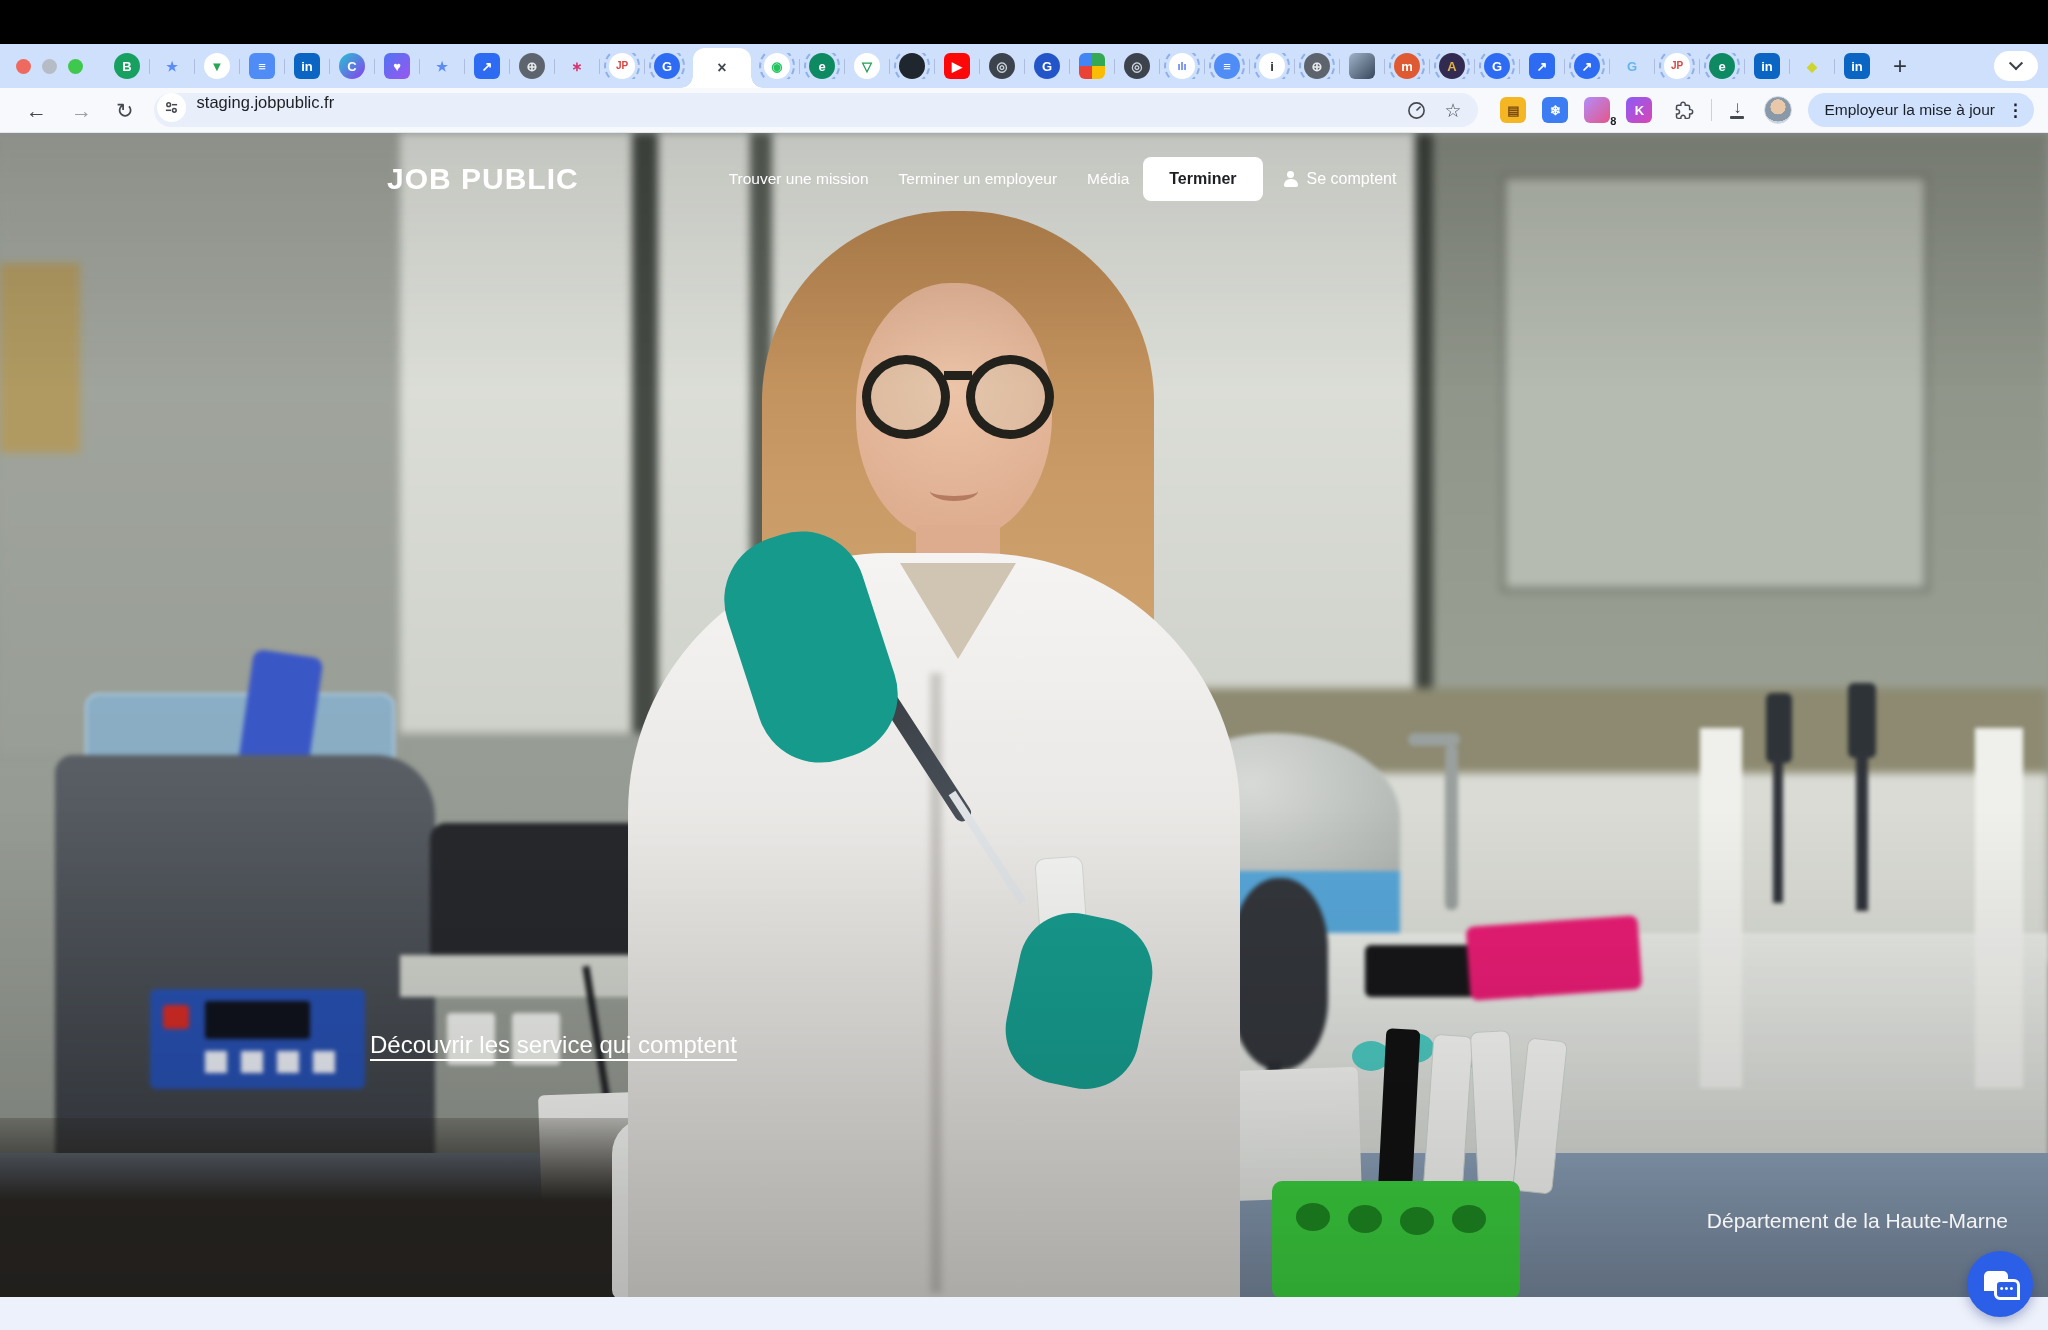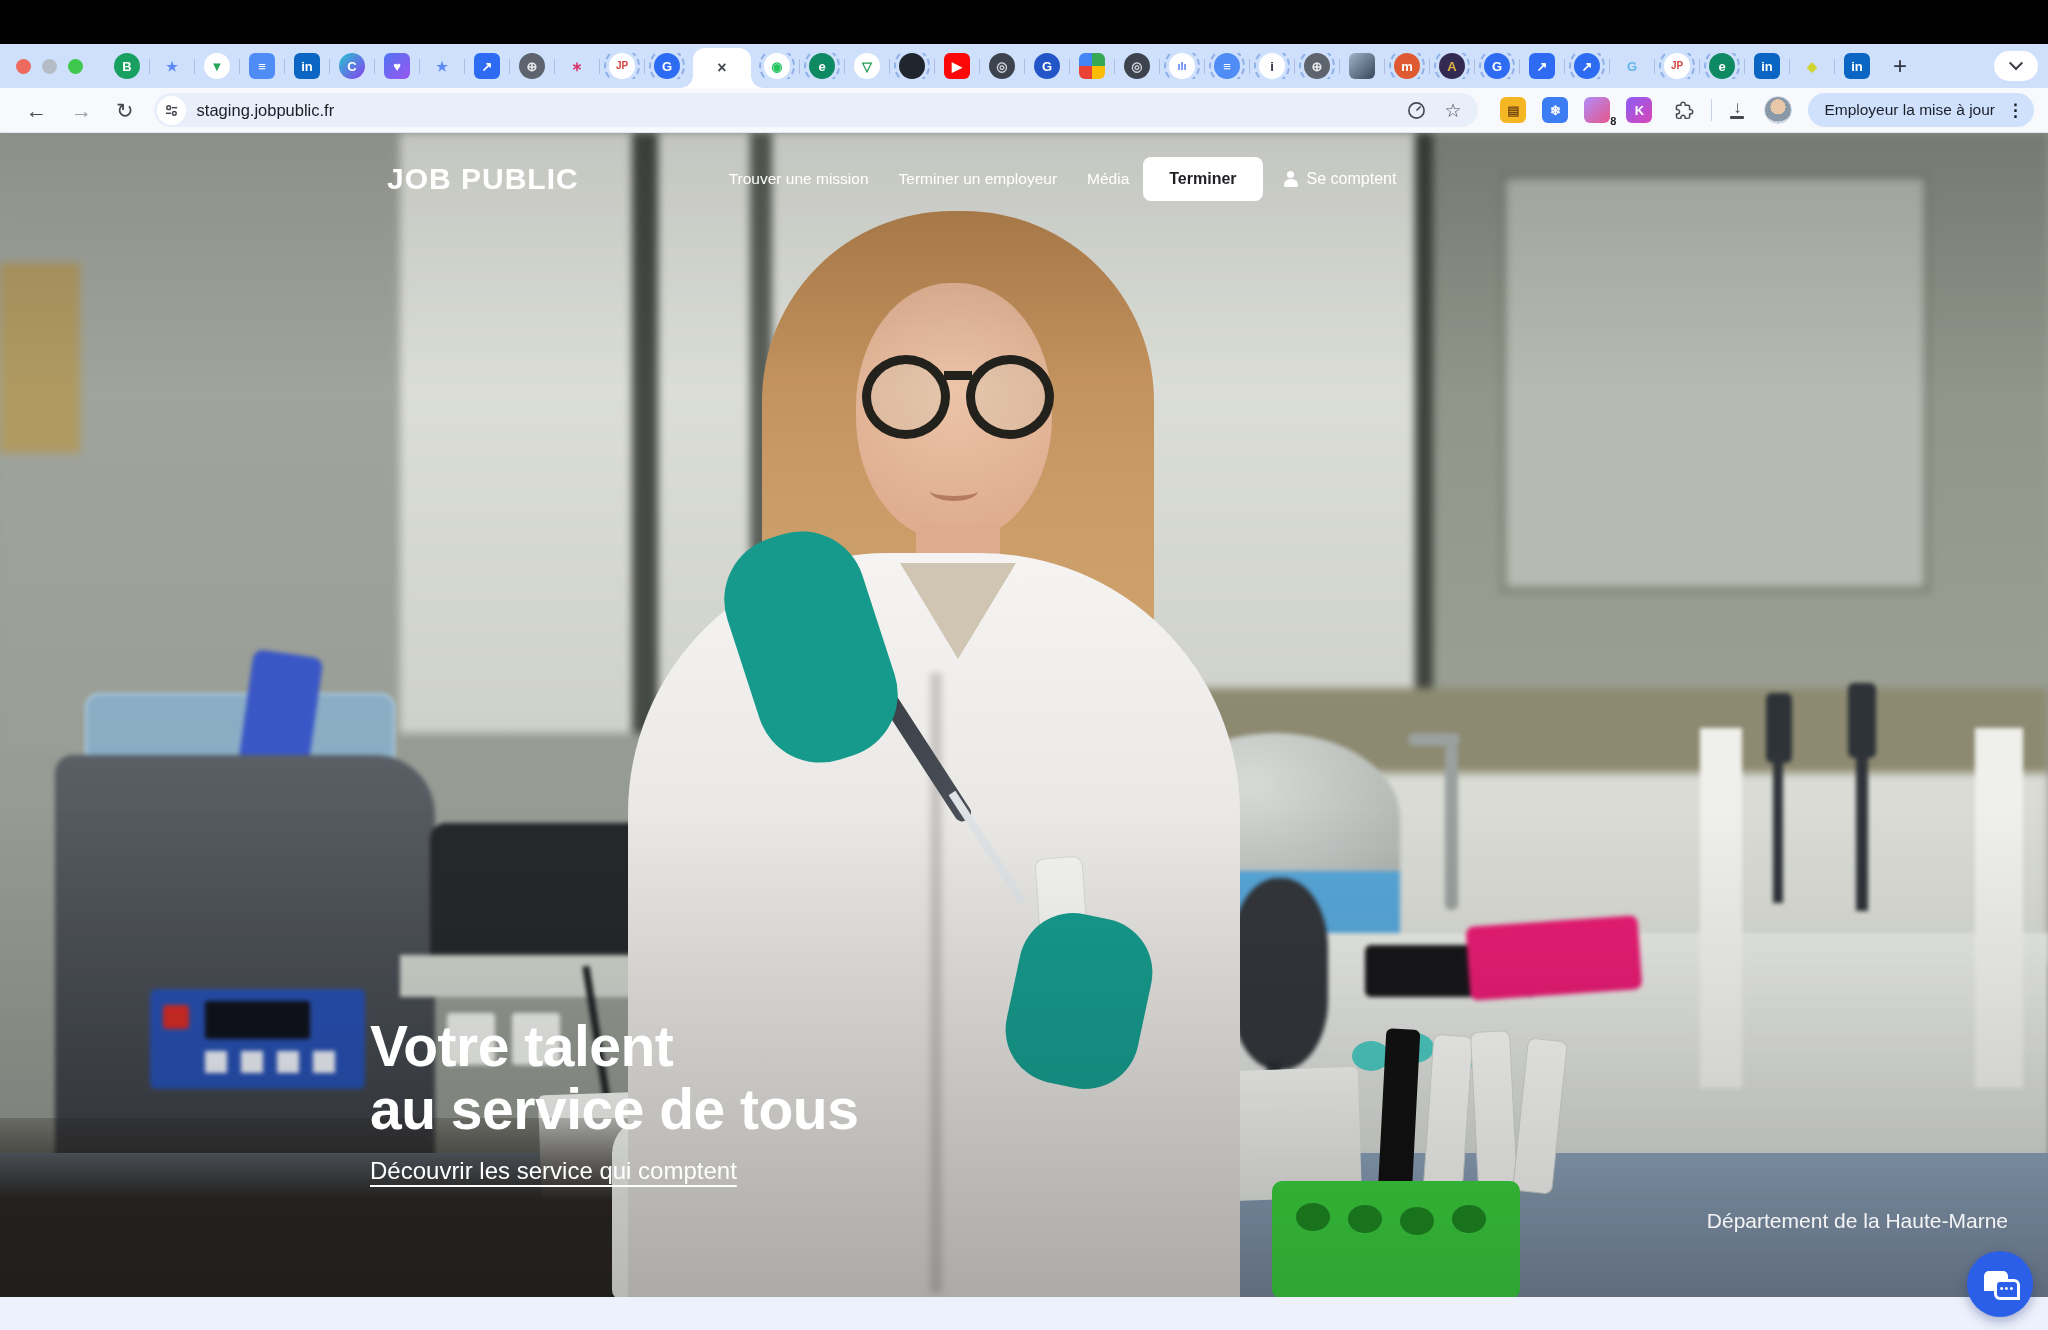--- a/index.html
+++ b/index.html
@@ -35,21 +35,21 @@
   .strip-spacer { flex:1 1 0; min-width:0; }
   .tab-chevron { width:44px; height:30px; background:#fff; border-radius:15px; display:flex; align-items:center;
                  justify-content:center; flex:0 0 auto; }
   .chev { width:10px; height:10px; border-right:2.5px solid #3c4149; border-bottom:2.5px solid #3c4149;
           transform:rotate(45deg) translate(-2px,-2px); }
 
   .toolbar { position:absolute; left:0; top:88px; width:2048px; height:45px; background:#f7f9fd;
              border-bottom:1px solid #e1e7f2; display:flex; align-items:center; padding:0 14px; }
   .navbtn { font-size:21px; color:#45494f; margin:0 12px; line-height:1; }
   .navbtn.fwd { color:#9aa0a6; }
-  .urlpill { flex:1 1 auto; height:34px; background:#e9eefb; border-radius:17px; display:flex; align-items:center;
+  .urlpill { flex:1 1 auto; height:34px; background:#e9eefb; border-radius:17px; display:flex; 
              margin:0 10px 0 8px; padding:0 8px 0 3px; }
   .siteinfo { width:29px; height:29px; background:#fff; border-radius:50%; display:flex; align-items:center;
               justify-content:center; margin-right:11px; }
   .urltext { font-size:16.5px; color:#1d1f23; flex:1 1 auto; }
   .pill-ic { margin:0 9px; display:flex; align-items:center; }
   .star { font-size:19px; color:#45494f; line-height:1; }
   .extrow { display:flex; align-items:center; margin:0 4px; }
   .ext { position:relative; width:26px; height:26px; border-radius:6px; display:flex; align-items:center;
          justify-content:center; font-size:13px; font-weight:bold; margin:0 8px; }
   .ext .badge { position:absolute; right:-6px; bottom:-4px; font-size:11px; font-weight:bold; color:#202124; }
@@ -437,24 +437,20 @@
         <a href="#">Média</a>
       </nav>
     <button class="btn-employeur">Terminer</button>
     <div class="login">
       <span class="person"></span>
       <span>Se comptent</span>
     </div>
   </div>
 
   <div class="headline">
-    <h1>
-      <span>Votre talent</span><br>
-      <span>au service de tous</span>
-    </h1>
     <a class="hero-link" href="#">Découvrir les service qui comptent</a>
   </div>
 
   <div class="caption">Département de la Haute-Marne</div>
 </div>
 
 <div class="chatfab">
   <div class="bub1"></div>
   <div class="bub2">
       <span>•••</span>

